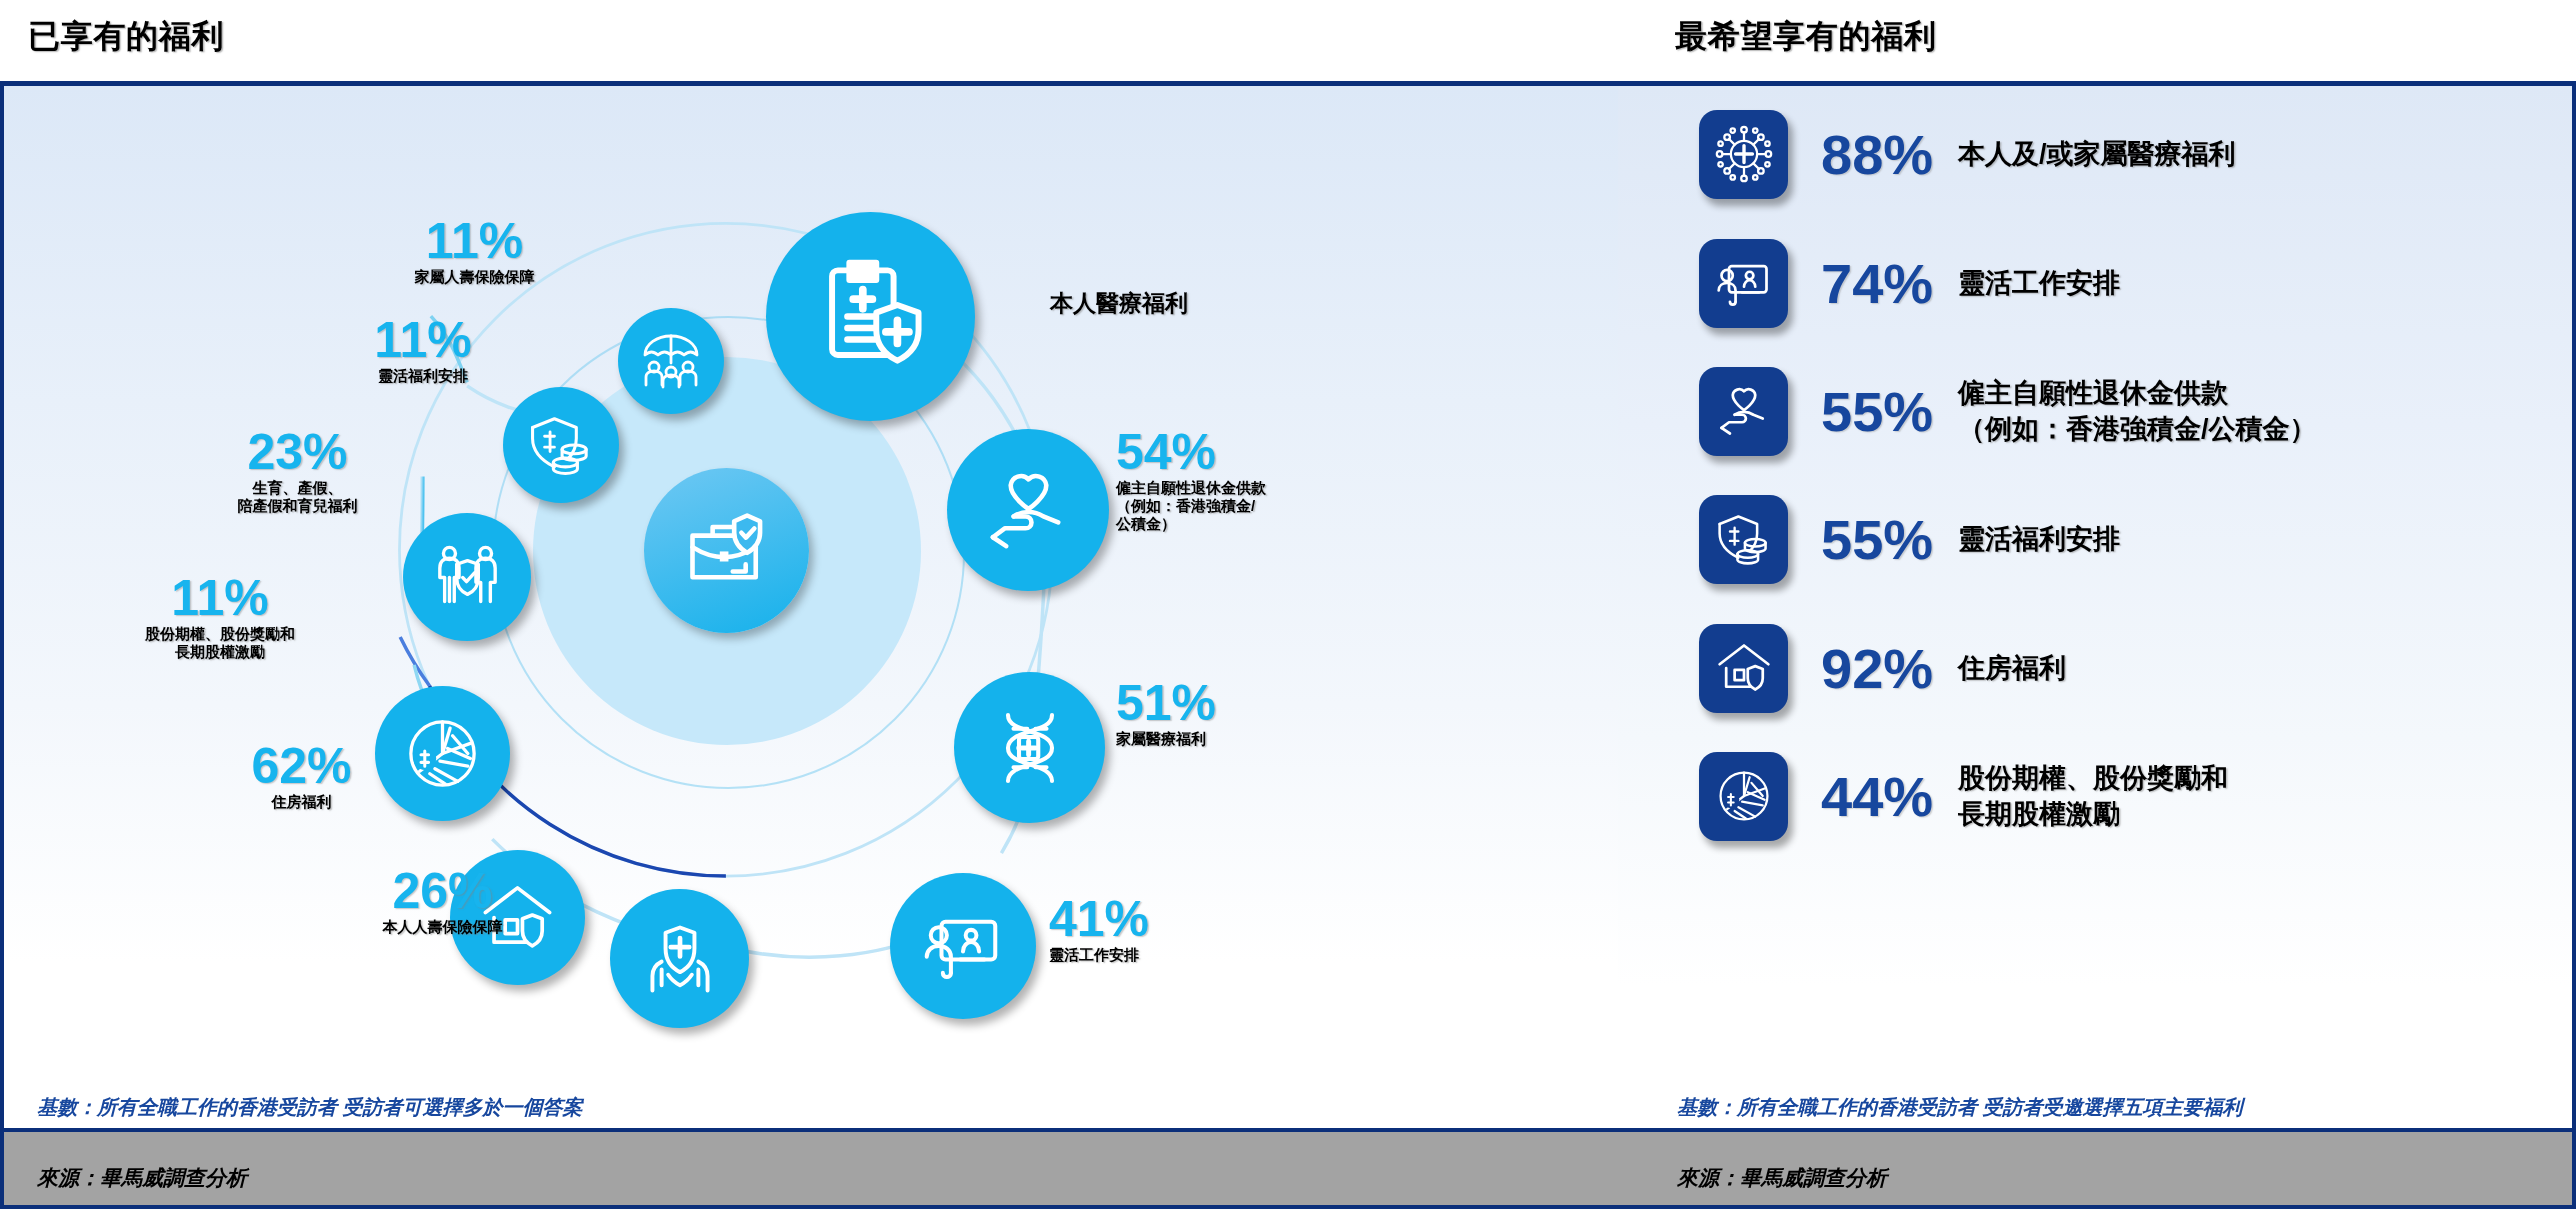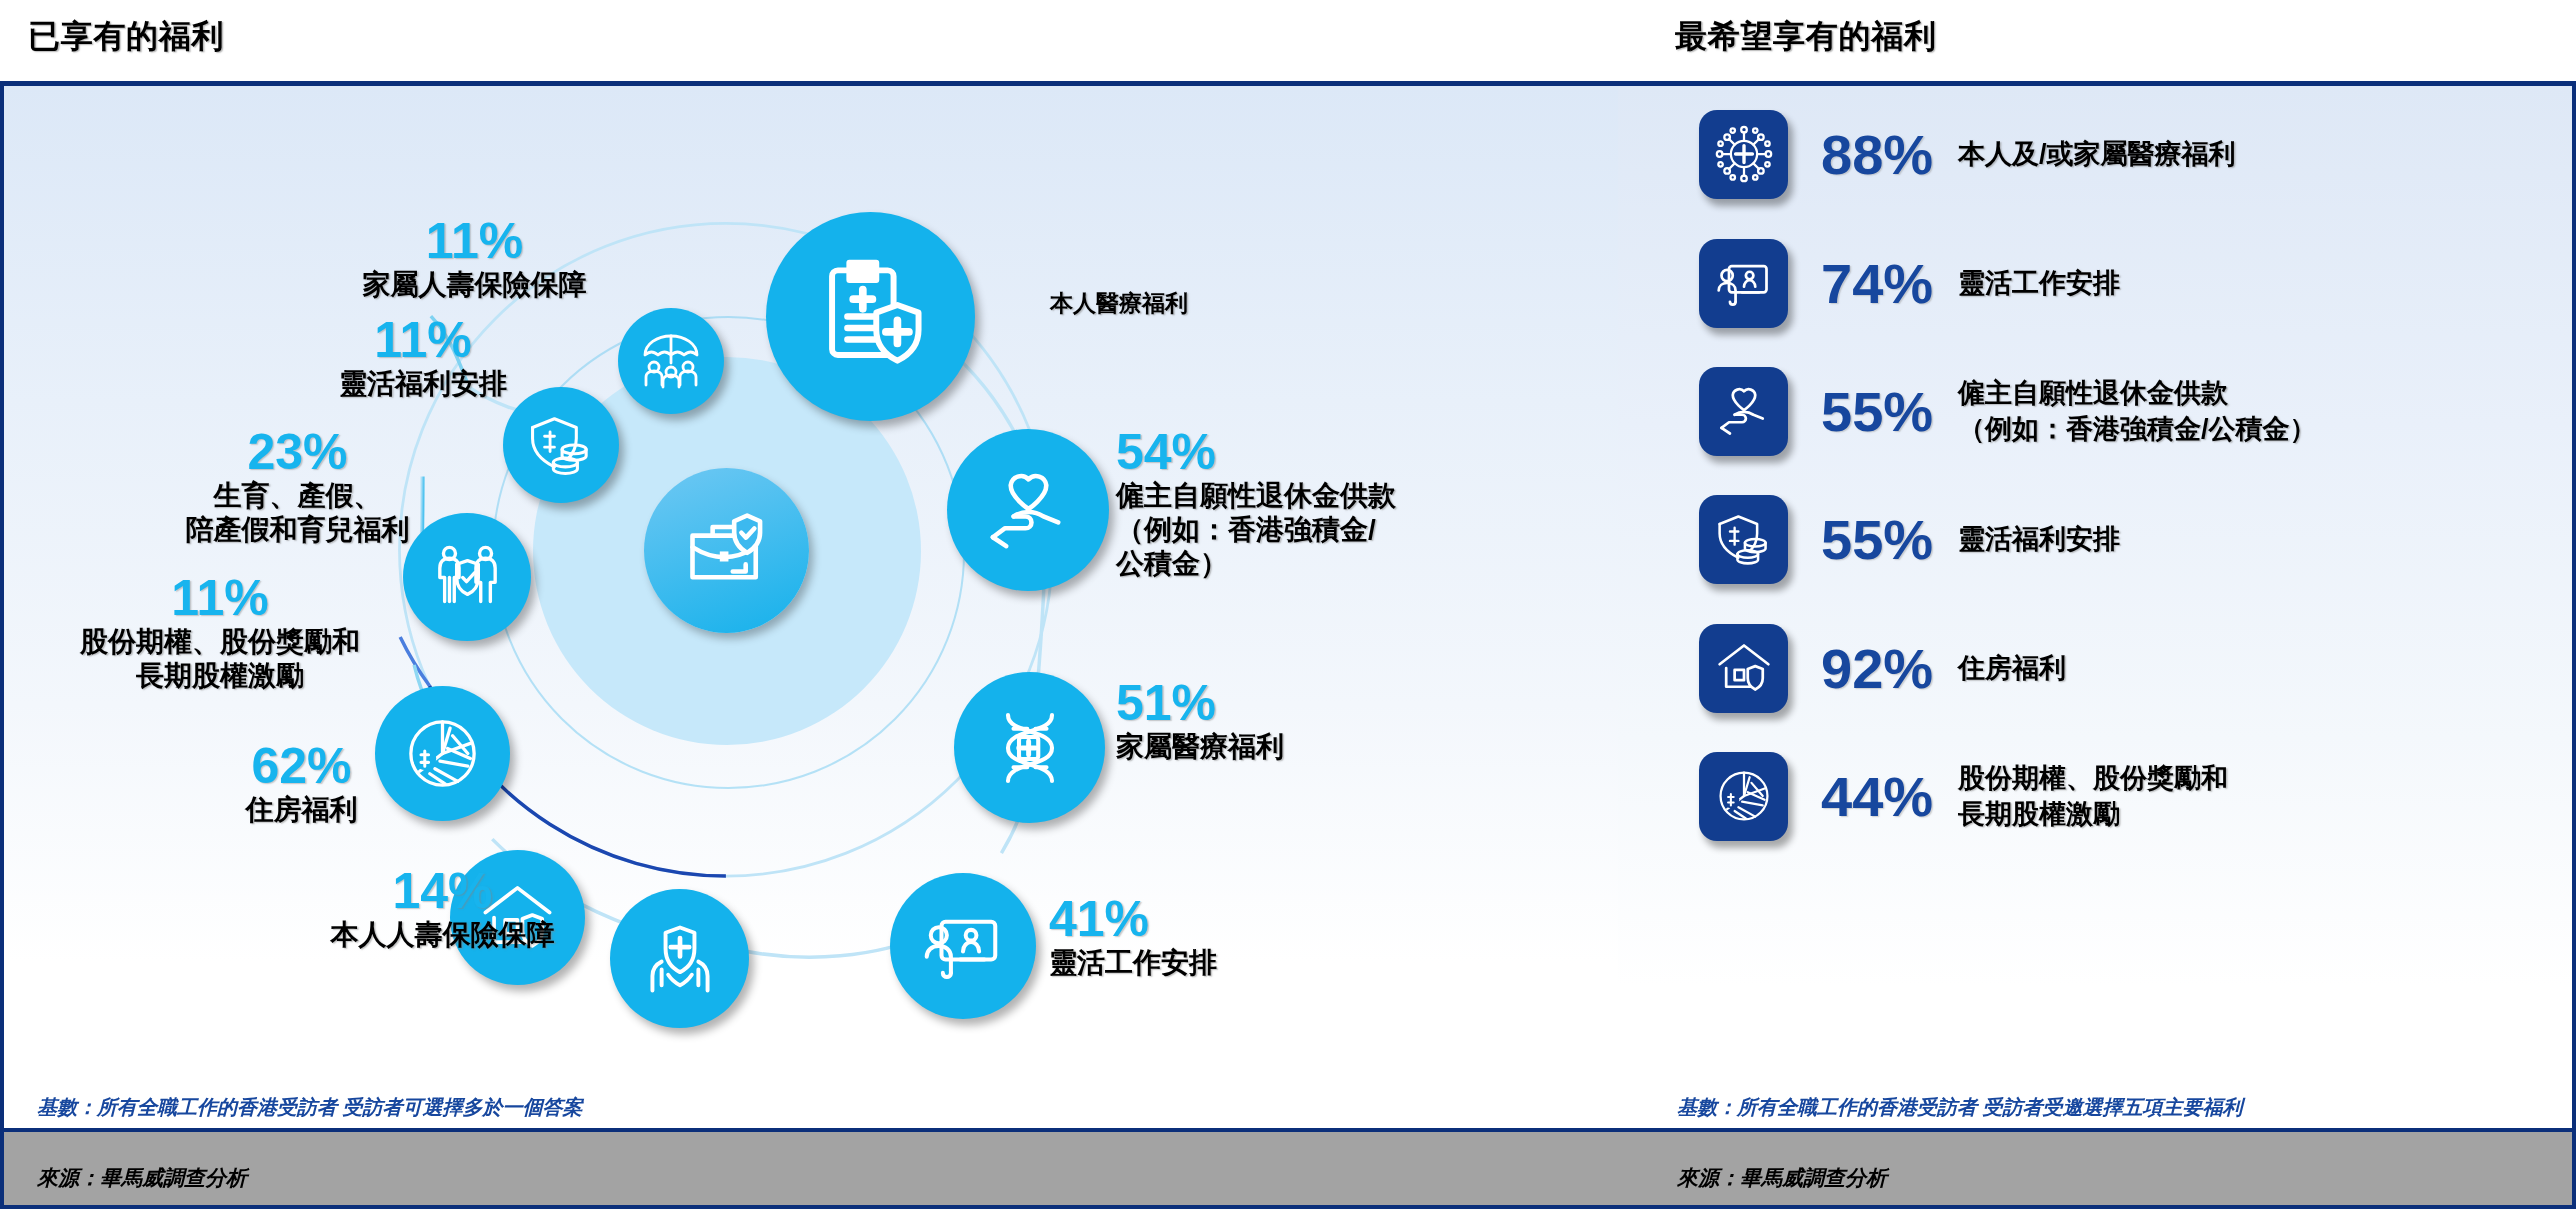--- a/index.html
+++ b/index.html
@@ -106,21 +106,21 @@
     z-index:4;
   }
 
   .stat{position:absolute;z-index:20;}
   .stat .pct{
     font-size:50px;font-weight:bold;color:#17b4ee;line-height:.96;
     white-space:nowrap;
     text-shadow:1.4px 1.4px 1.4px rgba(130,130,130,.45);
   }
   .stat .lbl{
-    font-size:28px;font-weight:bold;color:#000;line-height:1.22;
+    font-size:15px;font-weight:bold;color:#000;line-height:1.22;
     white-space:nowrap;
     text-shadow:1.4px 1.4px 1.4px rgba(130,130,130,.5);
     margin-top:2.8px;
   }
   .stat.left-al{text-align:left;}
   .stat.ctr-al{text-align:center;}
   .stat .lbl.wrap{white-space:pre-line;}
 
   .plain-label{
     position:absolute;z-index:20;
@@ -357,21 +357,21 @@
         <div class="lbl wrap">股份期權、股份獎勵和
 長期股權激勵</div>
       </div>
 
       <div class="stat ctr-al" style="left:137px;top:656px;width:321px;">
         <div class="pct">62%</div>
         <div class="lbl">住房福利</div>
       </div>
 
       <div class="stat ctr-al" style="left:250px;top:781px;width:377px;">
-        <div class="pct">14%</div>
+        <div class="pct">26%</div>
         <div class="lbl">本人人壽保險保障</div>
       </div>
 
       <div class="stat left-al" style="left:1045px;top:809px;width:391px;">
         <div class="pct">41%</div>
         <div class="lbl">靈活工作安排</div>
       </div>
 
       <div class="stat left-al" style="left:1112px;top:593px;width:418px;">
         <div class="pct">51%</div>

